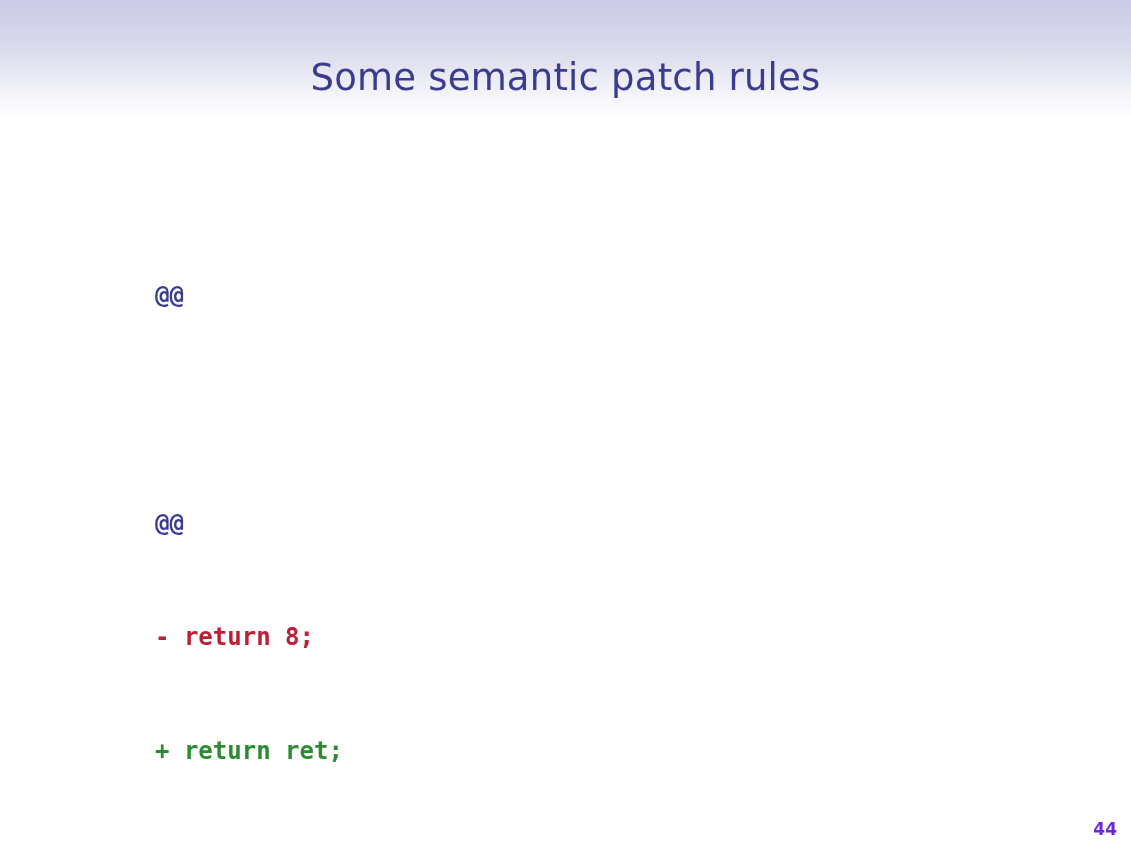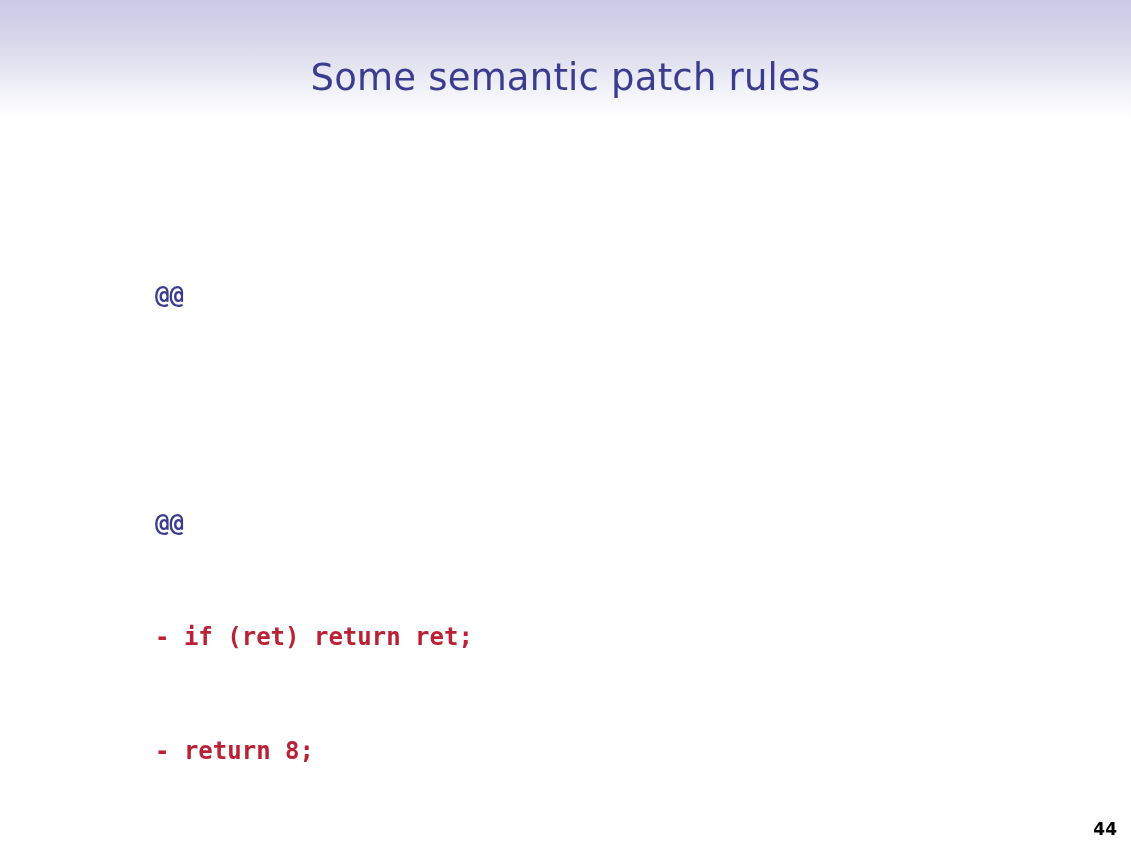--- a/index.html
+++ b/index.html
@@ -78,38 +78,37 @@
   .tok-removed { color: #bb2135; }
   .tok-added   { color: #2e8b32; }
 
   .page-number {
     position: absolute;
     right: 14px;
     bottom: 10px;
     font-family: "DejaVu Sans", sans-serif;
     font-size: 17px;
     font-weight: 700;
-    color: #000000;
+    color: #6d28d9;
     line-height: 1;
   }
 </style>
 </head>
 <body>
 
 <div class="slide">
 
   <div class="header-gradient"></div>
 
   <div class="slide-title">Some semantic patch rules</div>
 
   <div class="code-block">
     <div class="code-line tok-marker">@@</div>
     <div class="code-line blank"></div>
     <div class="code-line tok-marker">@@</div>
-    <div class="code-line tok-removed">- if (ret) return ret;</div>
     <div class="code-line tok-removed">- return 8;</div>
     <div class="code-line tok-added">+ return ret;</div>
     
     
     
     
     
     
     
   </div>

